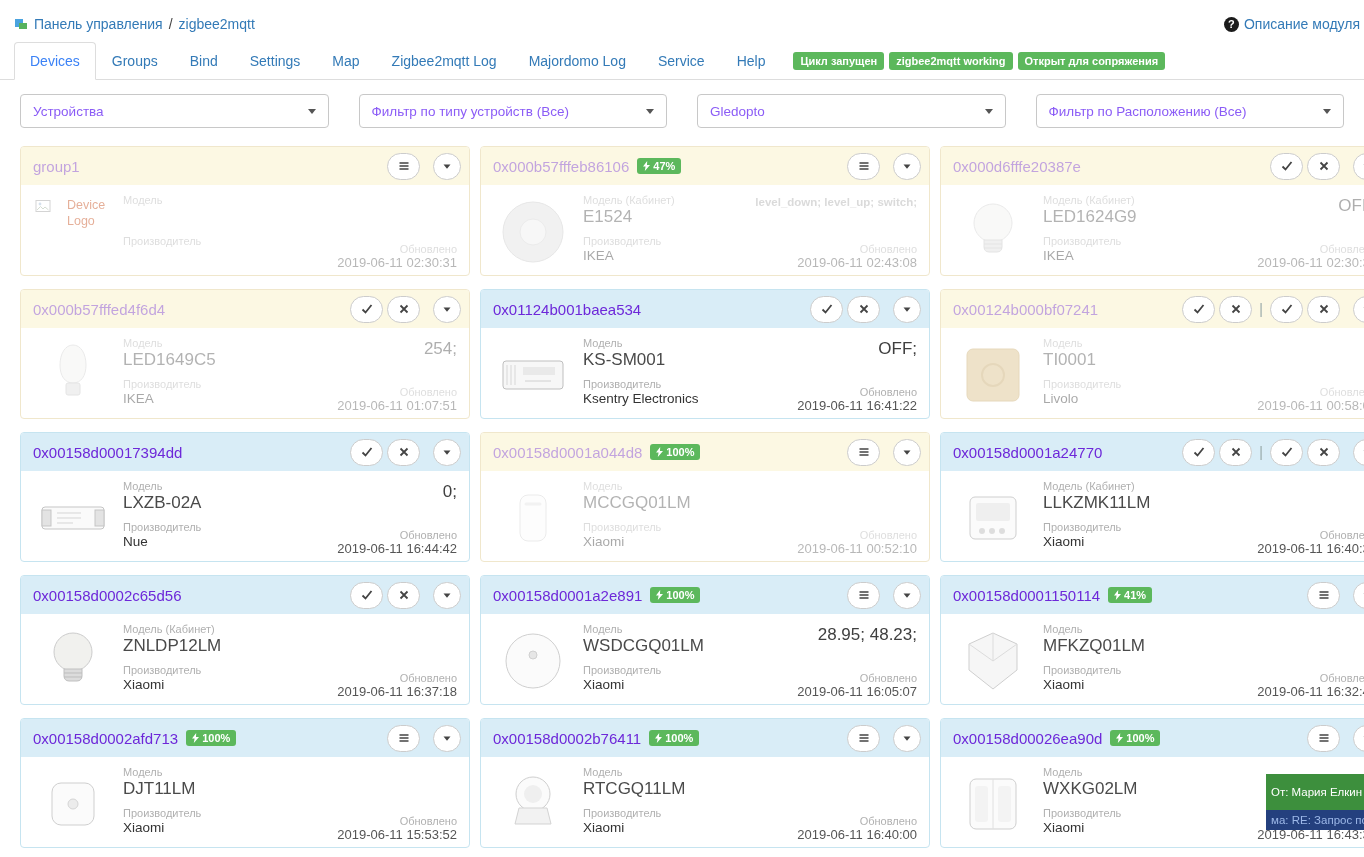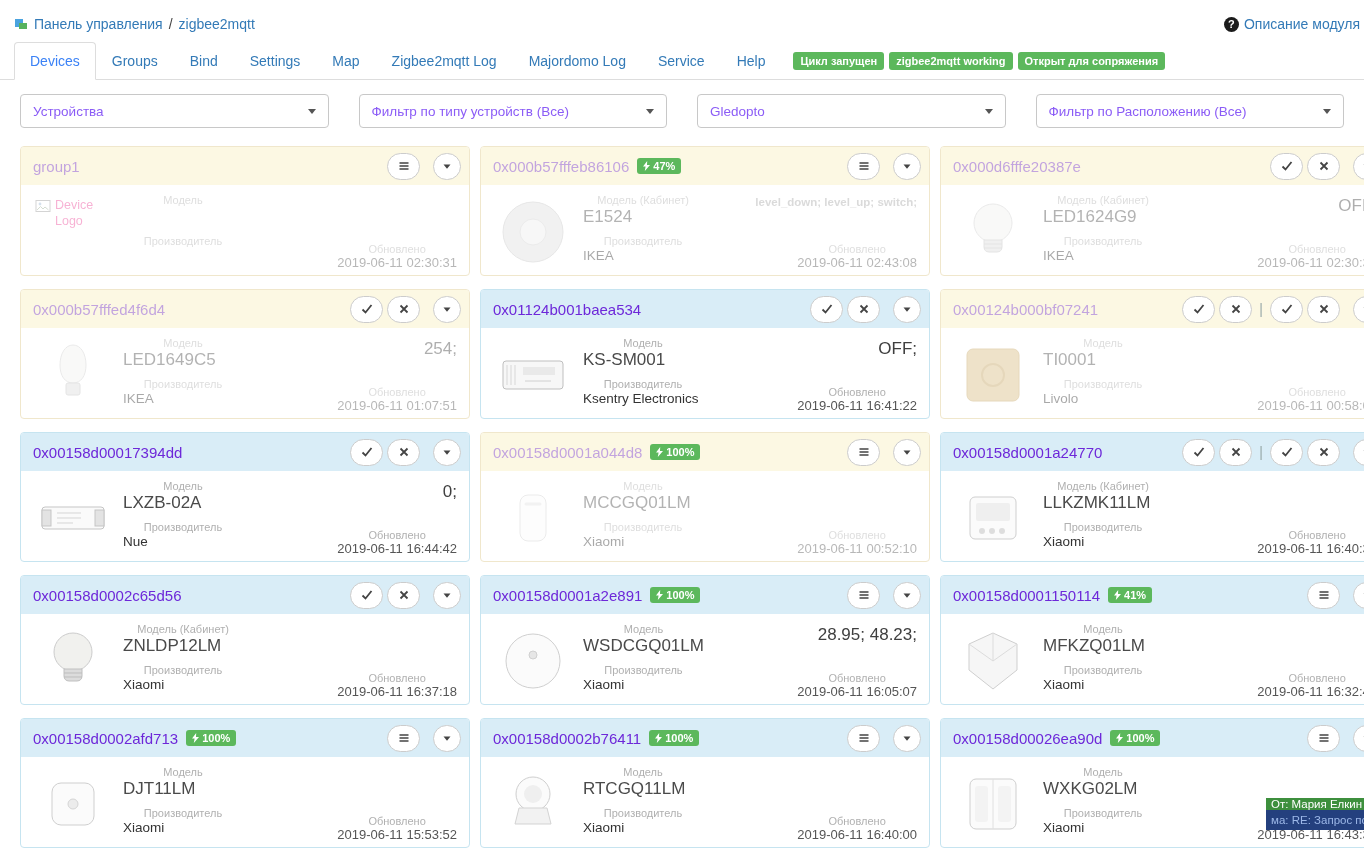--- a/index.html
+++ b/index.html
@@ -53,37 +53,37 @@
   .btns { margin-left:auto; display:flex; align-items:center; gap:4px; flex:none; }
   .hbtn { height:27px; min-width:33px; border:1px solid #ccc; border-radius:14px; background:#fff;
     display:inline-flex; align-items:center; justify-content:center; cursor:pointer; padding:0 9px; }
   .caret-btn { margin-left:9px; min-width:28px; padding:0 7px; }
   .btn-div { color:#9aa; margin:0 3px; font-size:14px; }
 
   .card-body { display:flex; padding:9px 12px 7px 8px; height:92px; }
   .faded .card-body { opacity:.42; }
   .dev-img { width:88px; flex:none; display:flex; align-items:center; justify-content:center; }
   .mid { margin-left:6px; display:flex; flex-direction:column; min-width:120px; }
-  .lbl { font-size:11px; color:#b0b0b0; white-space:nowrap;text-align:center; }
+  .lbl { font-size:11px; color:#b0b0b0; white-space:nowrap; }
   .model { font-size:17px; color:#4a4a4a; margin:1px 0 8px; min-height:20px; white-space:nowrap; }
   .vendor { font-size:13.5px; color:#333; margin-top:1px; min-height:16px; white-space:nowrap; }
   .right { margin-left:auto; display:flex; flex-direction:column; justify-content:space-between;
     align-items:flex-end; text-align:right; padding-top:2px; }
   .state { font-size:17px; color:#3f3f3f; min-height:20px; white-space:nowrap; }
   .state.small { font-size:11.5px; color:#a8a8a8; font-weight:bold; }
   .date { font-size:13px; color:#555; white-space:nowrap; }
 
-  .bimg { display:flex; gap:4px; align-items:flex-start; font-size:12.5px; color:#ec4899;
+  .bimg { display:flex; gap:16px; align-items:flex-start; font-size:12.5px; color:#c2410c;
     width:76px; align-self:flex-start; margin-top:4px; }
   .bimg-txt { max-width:50px; line-height:1.25; }
 
   
   .notify { position:absolute; right:0; bottom:27px; width:98px; overflow:hidden;
     font-size:11.5px; white-space:nowrap; z-index:5; cursor:pointer; }
-  .notify-from { background:#3d8f3d; color:#fff; padding:0 5px; }
+  .notify-from { background:#3d8f3d; color:#fff; padding:12px 5px; }
   .notify-subj { background:#24407e; color:#9db8e8; padding:4px 5px; }
 </style>
 </head>
 <body>
 
 <div class="topbar">
   <div class="breadcrumb">
     <span style="display:inline-flex;">
       <svg width="14" height="14" viewBox="0 0 14 14">
           <rect x="1" y="2" width="8" height="8" fill="#4aa3df"></rect>

